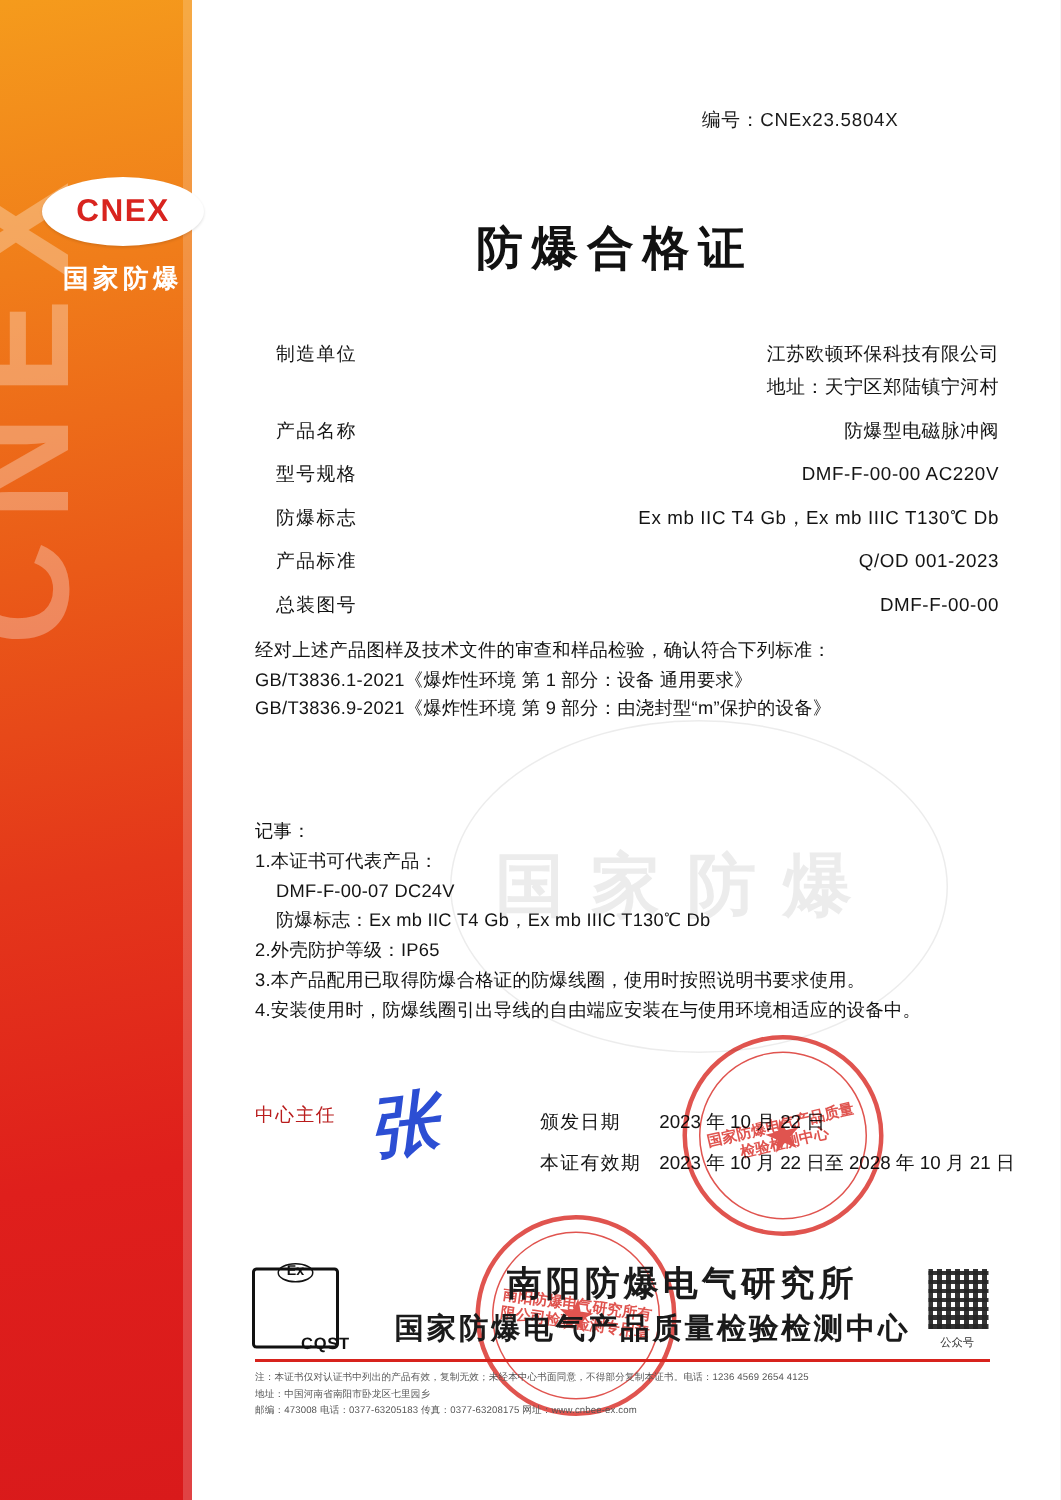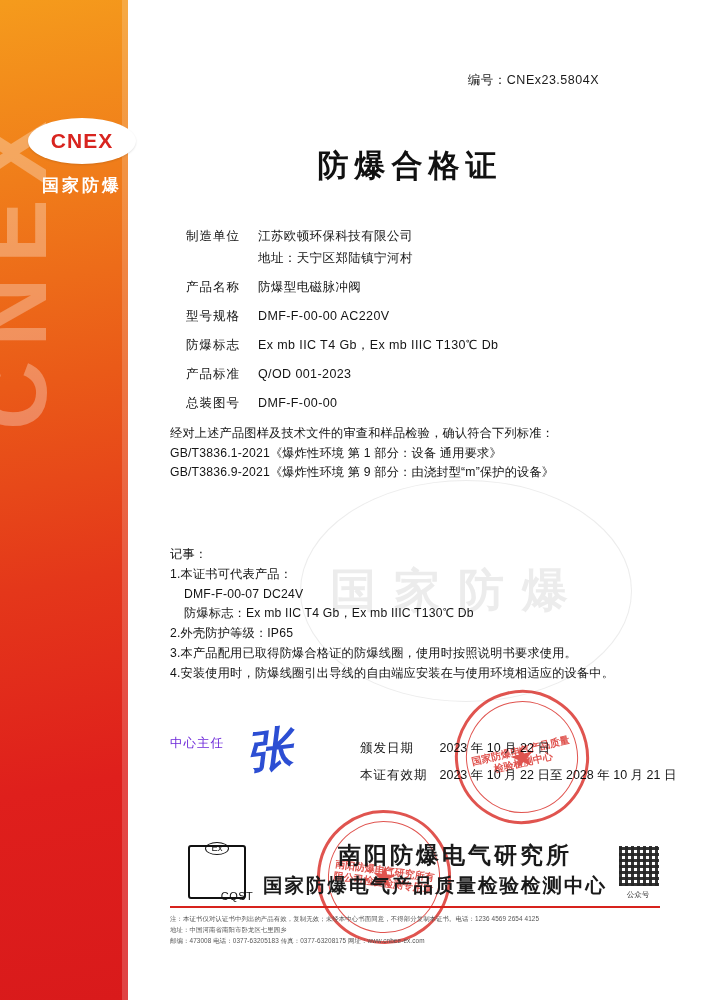--- a/index.html
+++ b/index.html
@@ -63,40 +63,40 @@
     font-size:12.5px;color:#1a1a1a;letter-spacing:0.5px;
   }
   .title{
     position:absolute;left:170px;top:145px;width:480px;
     text-align:center;
     font-size:31px;font-weight:bold;letter-spacing:6px;color:#111;
   }
 
   
   .fields{
-    position:absolute;left:186px;top:228px;width:500px;
+    position:absolute;left:166px;top:228px;width:500px;text-align:right;
   }
   .frow{display:flex;align-items:flex-start;margin-bottom:12px;font-size:12.5px;color:#141414;}
   .flabel{width:72px;flex:0 0 72px;letter-spacing:1px;color:#141414;}
   .fval{flex:1;line-height:1.35;letter-spacing:0.4px;}
   .fval .line2{display:block;margin-top:5px;}
 
   .para{
     position:absolute;left:170px;top:424px;width:500px;
     font-size:12.2px;line-height:1.6;color:#141414;letter-spacing:0.2px;
   }
   .notes{
     position:absolute;left:170px;top:545px;width:510px;
     font-size:12.2px;line-height:1.62;color:#141414;letter-spacing:0.2px;
   }
   .notes .indent{padding-left:14px;}
 
   
   .sig-label{
-    position:absolute;left:170px;top:735px;font-size:12.5px;letter-spacing:1px;color:#6d28d9;
+    position:absolute;left:170px;top:735px;font-size:12.5px;letter-spacing:1px;color:#b91c1c;
   }
   .sign{
     position:absolute;left:246px;top:720px;
     font-family:"Liberation Serif", serif;
     font-size:46px;color:#1b3fd0;
     transform:rotate(-7deg);
     font-style:italic;font-weight:bold;
     letter-spacing:-6px;
     opacity:.92;
   }
@@ -133,24 +133,24 @@
     display:flex;align-items:center;justify-content:center;
     padding:4px;box-sizing:border-box;
   }
   .seal-star{
     position:absolute;left:50%;top:50%;transform:translate(-50%,-50%);
     color:#d7231d;font-size:26px;line-height:1;
   }
 
   
   .ex-mark{
-    position:absolute;left:188px;top:845px;width:54px;height:50px;
+    position:absolute;left:168px;top:845px;width:54px;height:50px;
     border:2px solid #111;border-radius:3px;
     display:flex;flex-direction:column;align-items:center;justify-content:center;
-    font-size:11px;font-weight:normal;color:#111;line-height:1.15;gap:32px;
+    font-size:11px;font-weight:bold;color:#111;line-height:1.15;gap:32px;
   }
   .ex-mark .ex-top{
     border:1.6px solid #111;border-radius:50%;
     width:22px;height:17px;display:flex;align-items:center;justify-content:center;
     font-size:9.5px;
   }
   .ex-mark .ex-bot{margin-top:3px;font-size:11px;letter-spacing:.5px;padding-left:40px;}
 
   .org1{
     position:absolute;left:240px;top:840px;width:430px;text-align:center;

